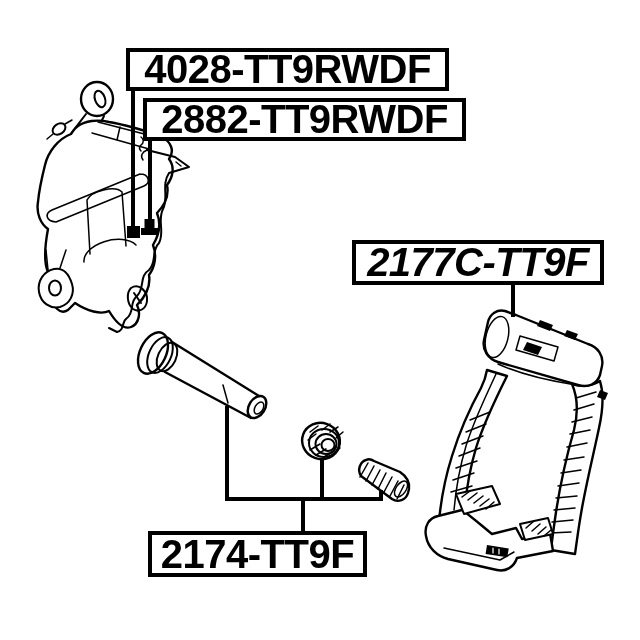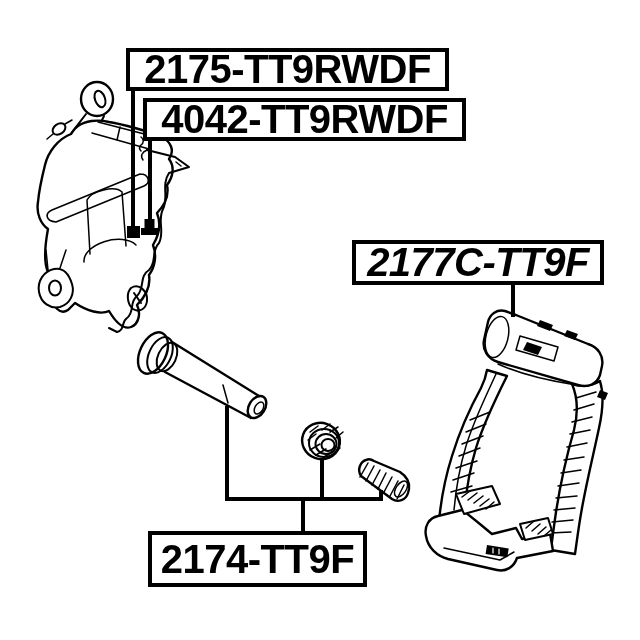--- a/index.html
+++ b/index.html
@@ -142,21 +142,21 @@
       </g>
       <g>
         <line class="leader" x1="513" y1="284" x2="513" y2="317"></line>
       </g>
       <g>
         <path class="leader" d="M227,406 L227,499 M322,458 L322,499 M381,490 L381,499 M225,499 L383,499 M303,499 L303,531"></path>
       </g>
     </g>
   </svg>
 
-  <div class="part-label" style="left:126px; top:48px; width:323px; height:43px;">2175-TT9RWDF</div>
+  <div class="part-label" style="left:126px; top:48px; width:323px; height:43px;">4028-TT9RWDF</div>
 
-  <div class="part-label" style="left:143px; top:98px; width:323px; height:43px;">4042-TT9RWDF</div>
+  <div class="part-label" style="left:143px; top:98px; width:323px; height:43px;">2882-TT9RWDF</div>
 
   <div class="part-label" style="left:352px; top:240px; width:252px; height:45px;font-style:italic;">2177C-TT9F</div>
 
-  <div class="part-label" style="left:148px; top:531px; width:219px; height:56px;">2174-TT9F</div>
+  <div class="part-label" style="left:148px; top:531px; width:219px; height:46px;">2174-TT9F</div>
 
 </div>
 
 </body></html>

